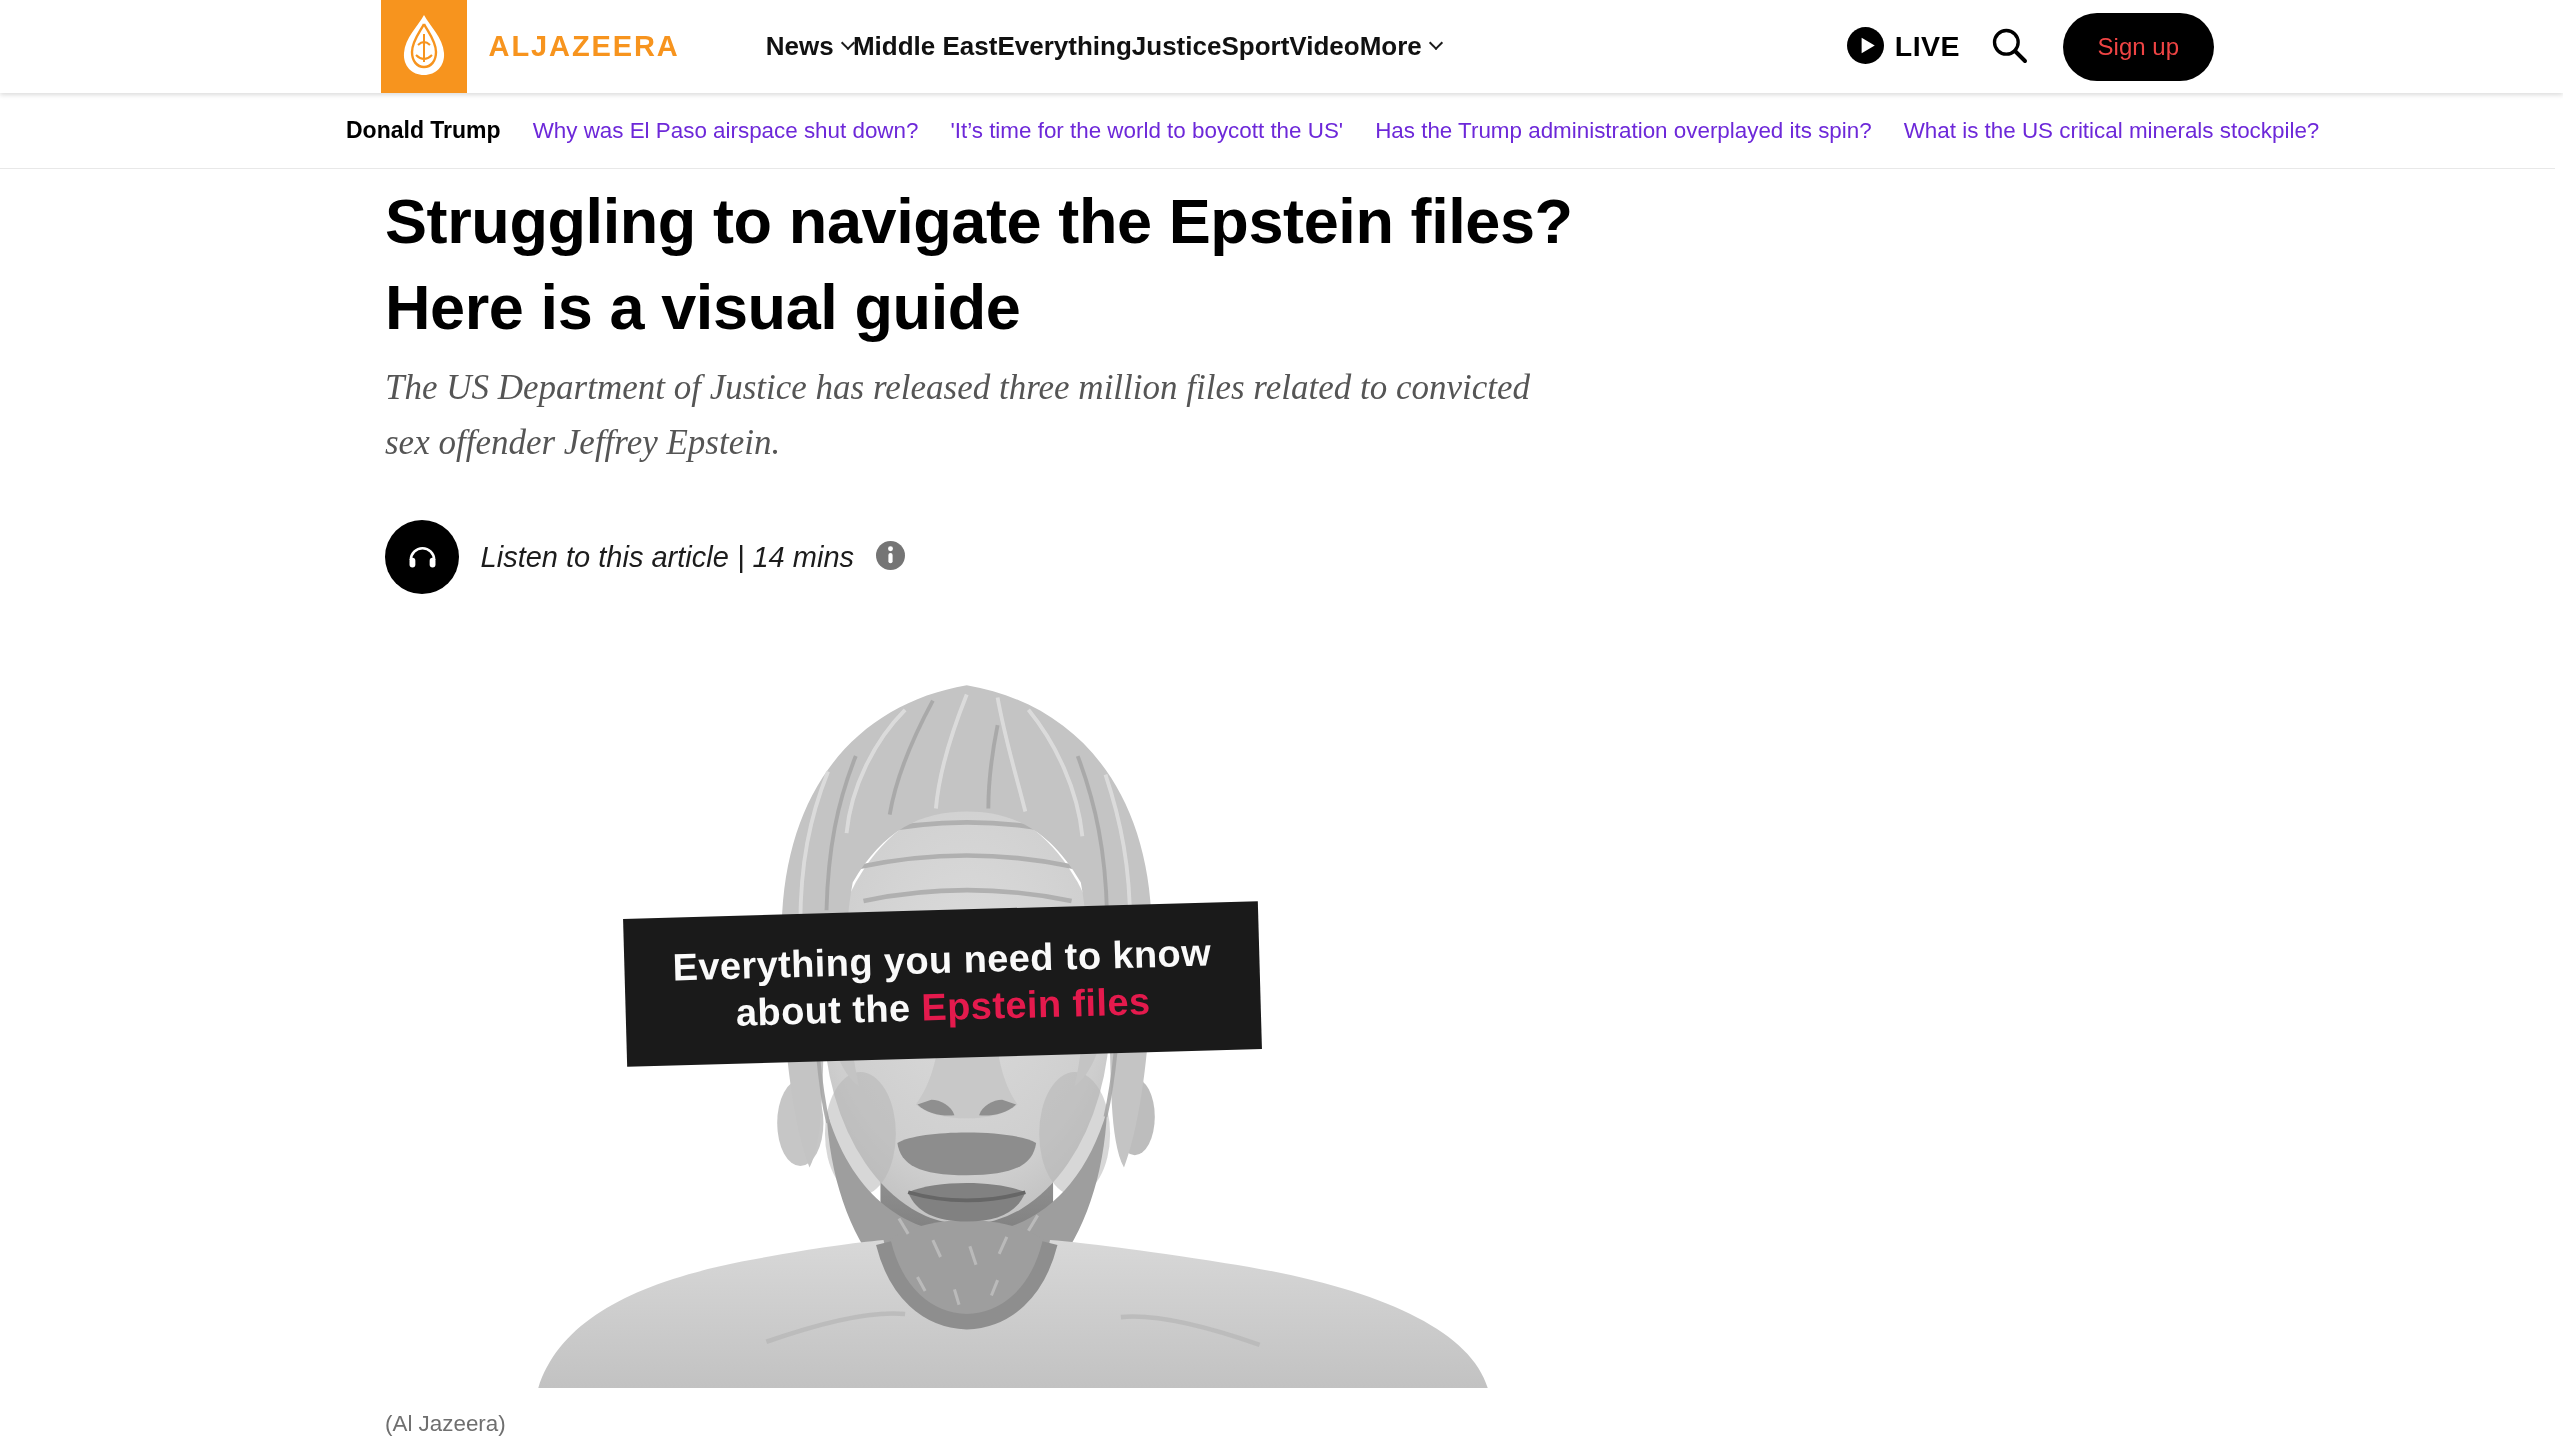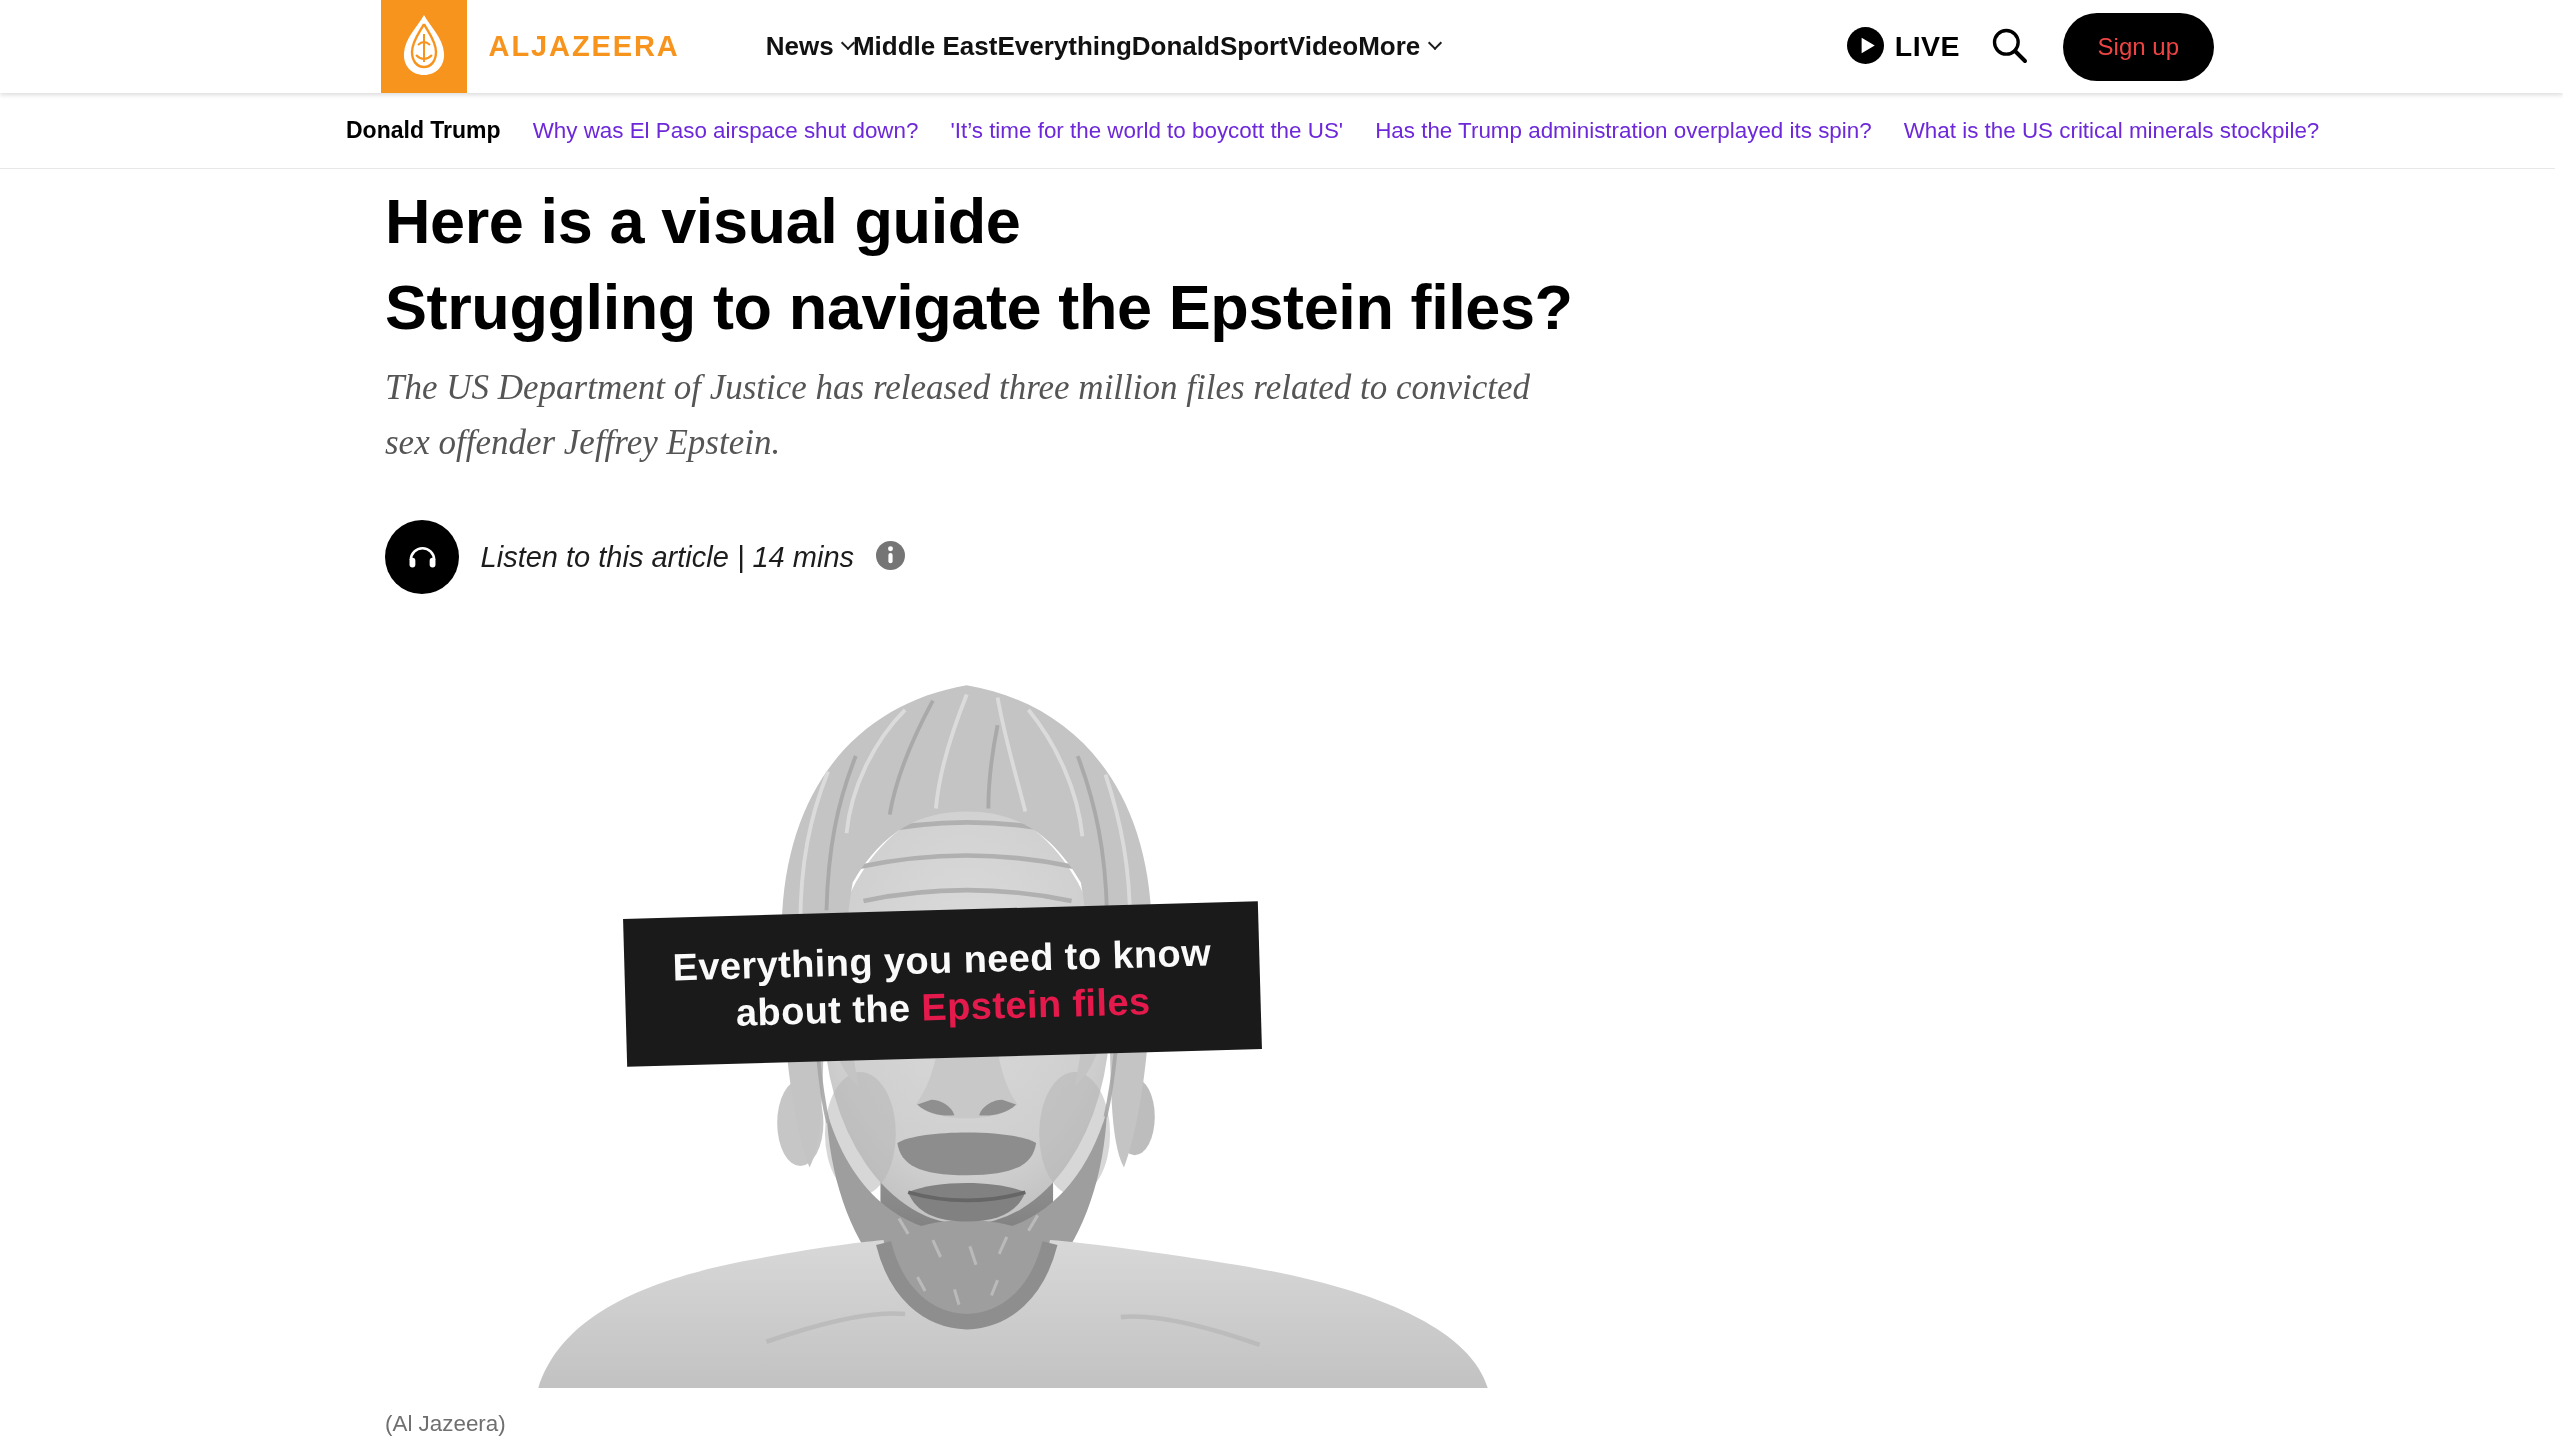--- a/index.html
+++ b/index.html
@@ -84,21 +84,21 @@
         <span>News</span>
         <span class="chev"></span>
       </a>
       <a class="nav-item">
         <span>Middle East</span>
       </a>
       <a class="nav-item">
         <span>Everything</span>
       </a>
       <a class="nav-item">
-        <span>Donald</span>
+        <span>Justice</span>
       </a>
       <a class="nav-item">
         <span>Sport</span>
       </a>
       <a class="nav-item">
         <span>Video</span>
       </a>
       <a class="nav-item">
         <span>More</span>
         <span class="chev"></span>
@@ -129,22 +129,22 @@
 
   <div class="trending">
     <span class="trend-topic">Donald Trump</span>
     <a class="trend-link">Why was El Paso airspace shut down?</a>
     <a class="trend-link">'It’s time for the world to boycott the US'</a>
     <a class="trend-link">Has the Trump administration overplayed its spin?</a>
     <a class="trend-link">What is the US critical minerals stockpile?</a>
   </div>
 
   <h1 class="title">
+    <div>Struggling to navigate the Epstein files?</div>
     <div>Here is a visual guide</div>
-    <div>Struggling to navigate the Epstein files?</div>
   </h1>
 
   <p class="standfirst">The US Department of Justice has released three million files related to convicted sex offender Jeffrey Epstein.</p>
 
   <div class="listen-row">
     <div class="listen-btn">
       <span>
         <svg width="35" height="35" viewBox="0 0 24 24">
           <path d="M4,15 a8,8 0 0 1 16,0" fill="none" stroke="#fff" stroke-width="1.8"></path>
           <rect x="3.1" y="13.6" width="4" height="6.6" rx="2" fill="#fff"></rect>

